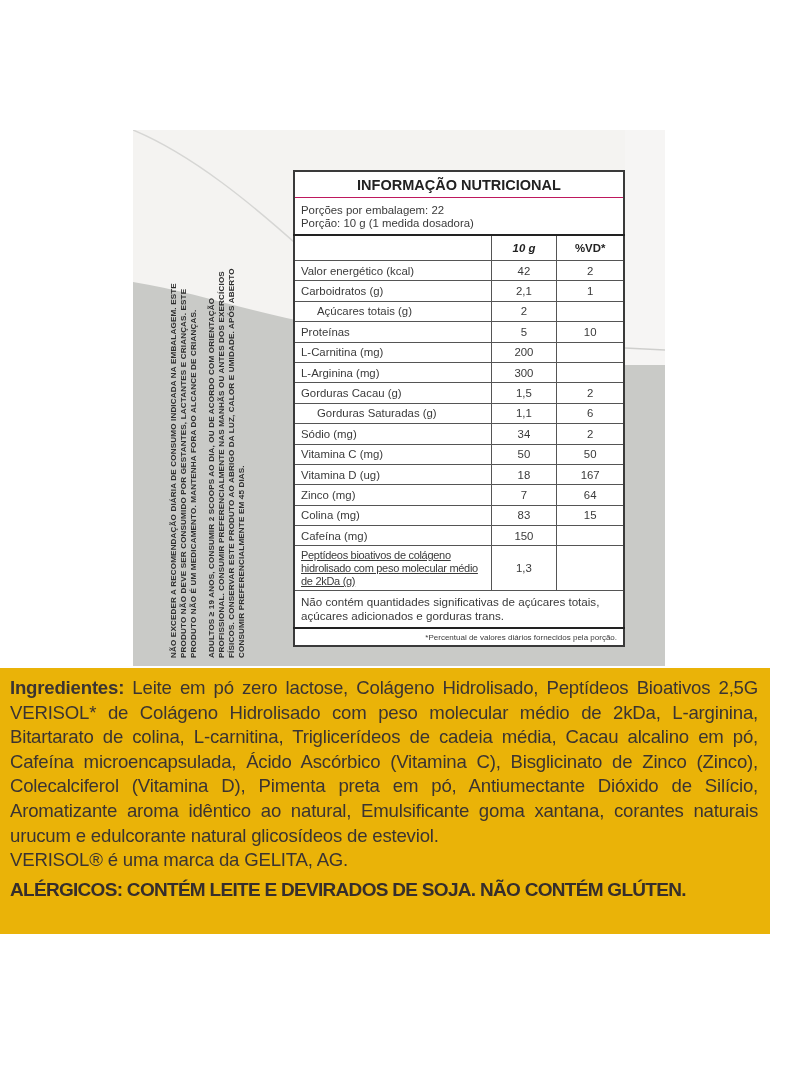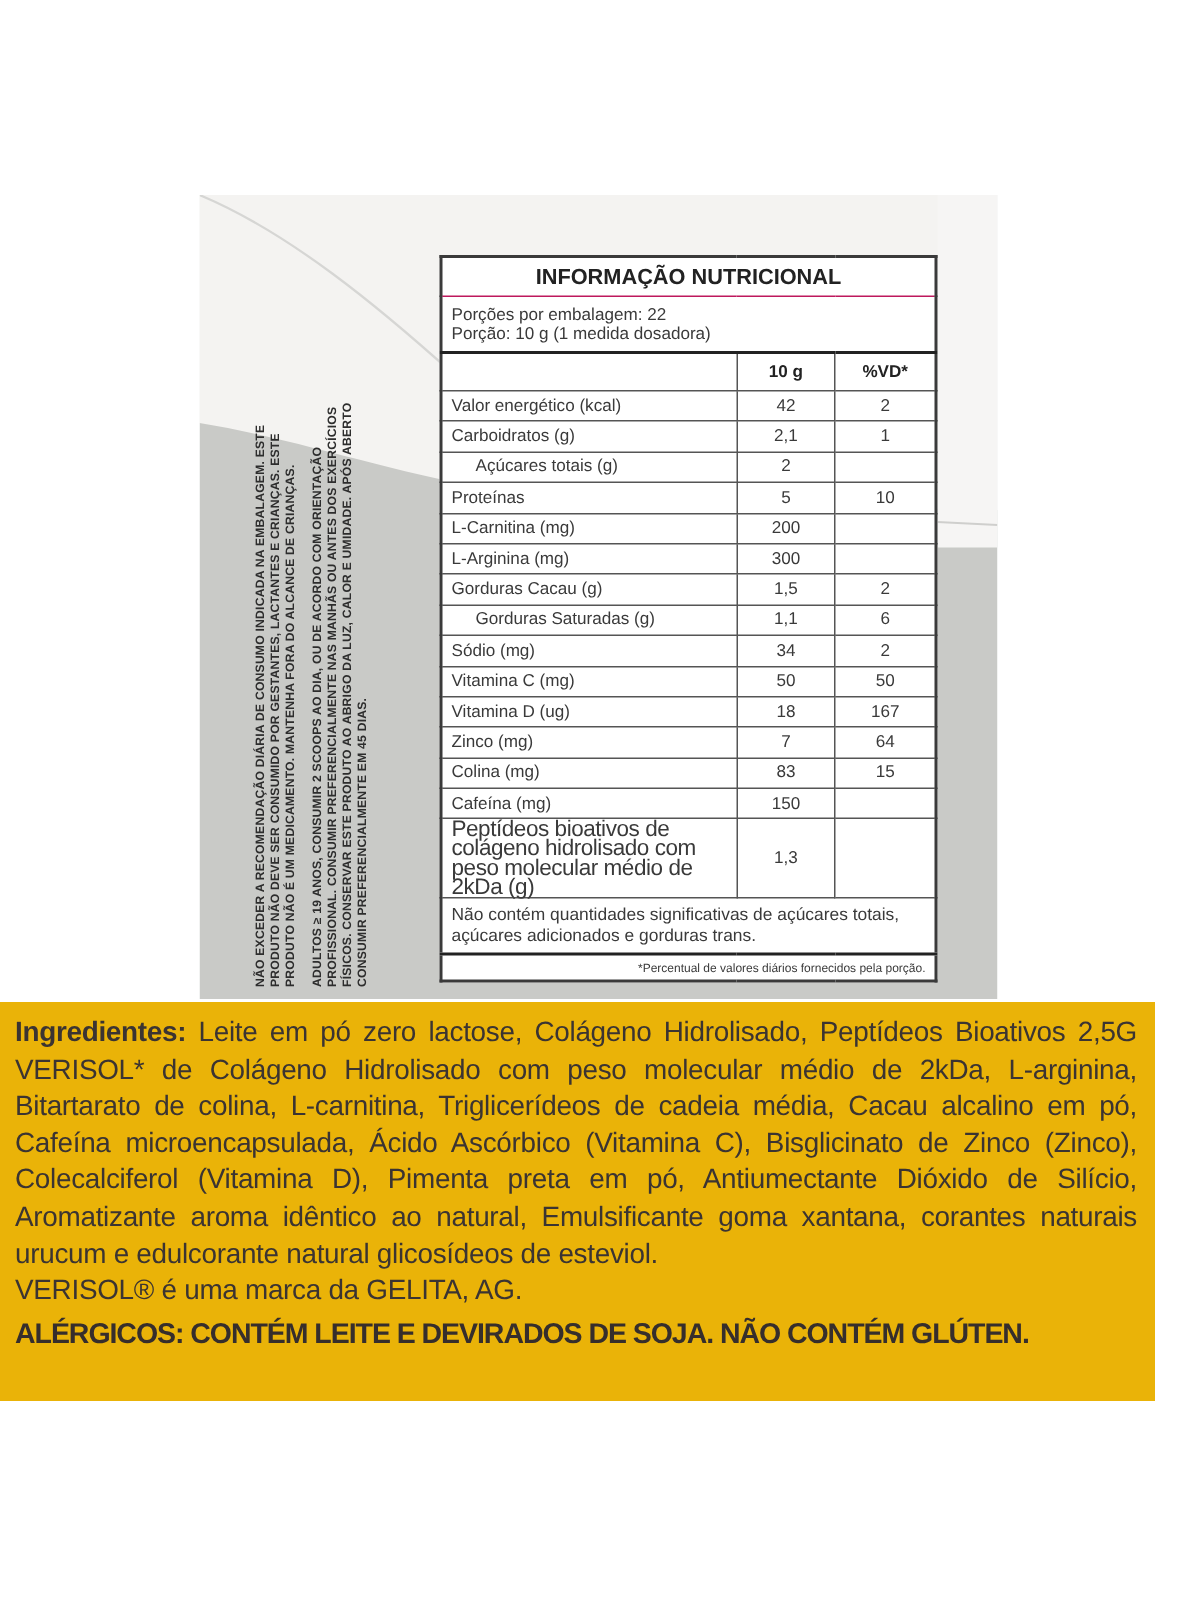--- a/index.html
+++ b/index.html
@@ -39,24 +39,24 @@
   }
   table.nutri td { border: 1px solid #555; padding: 0 6px; height: 19.4px; }
   table.nutri .title-cell {
     text-align: center; font-weight: bold; font-size: 14.5px; height: 25px; color: #222;
     border-bottom: 1px solid #be185d;
   }
   table.nutri .portion-cell { height: 35px; line-height: 13px; padding-top: 1px; }
   table.nutri tr.head td { border-top: 2px solid #222; height: 24px; font-weight: bold; text-align: center; color: #222; }
   table.nutri td.num { text-align: center; }
   table.nutri td.c1 { width: 179px; margin-top: 47px; }
-  table.nutri td.c2 { width: 56px; }
+  table.nutri td.c2 { width: 56px; font-style: italic; }
   table.nutri td.c3 { width: 56px; }
   table.nutri td.indent { padding-left: 22px; }
-  table.nutri td.multi { line-height: 13px; height: 44px; font-size: 15px; letter-spacing: -0.3px; }
+  table.nutri td.multi { line-height: 13px; height: 44px; font-size: 11px; letter-spacing: -0.3px; text-decoration: underline; }
   table.nutri td.note { line-height: 14px; height: 36px; font-size: 11.6px; }
   table.nutri tr.foot td { border-top: 2px solid #222; font-size: 8px; height: 16px; text-align: right; }
 
   .ingredients {
     position: absolute; left: 0; top: 668px; width: 770px; height: 266px;
     background: #eab308;
     color: #3b3432;
     box-sizing: border-box; padding: 8px 12px 0 10px;
   }
   .ing-text {

